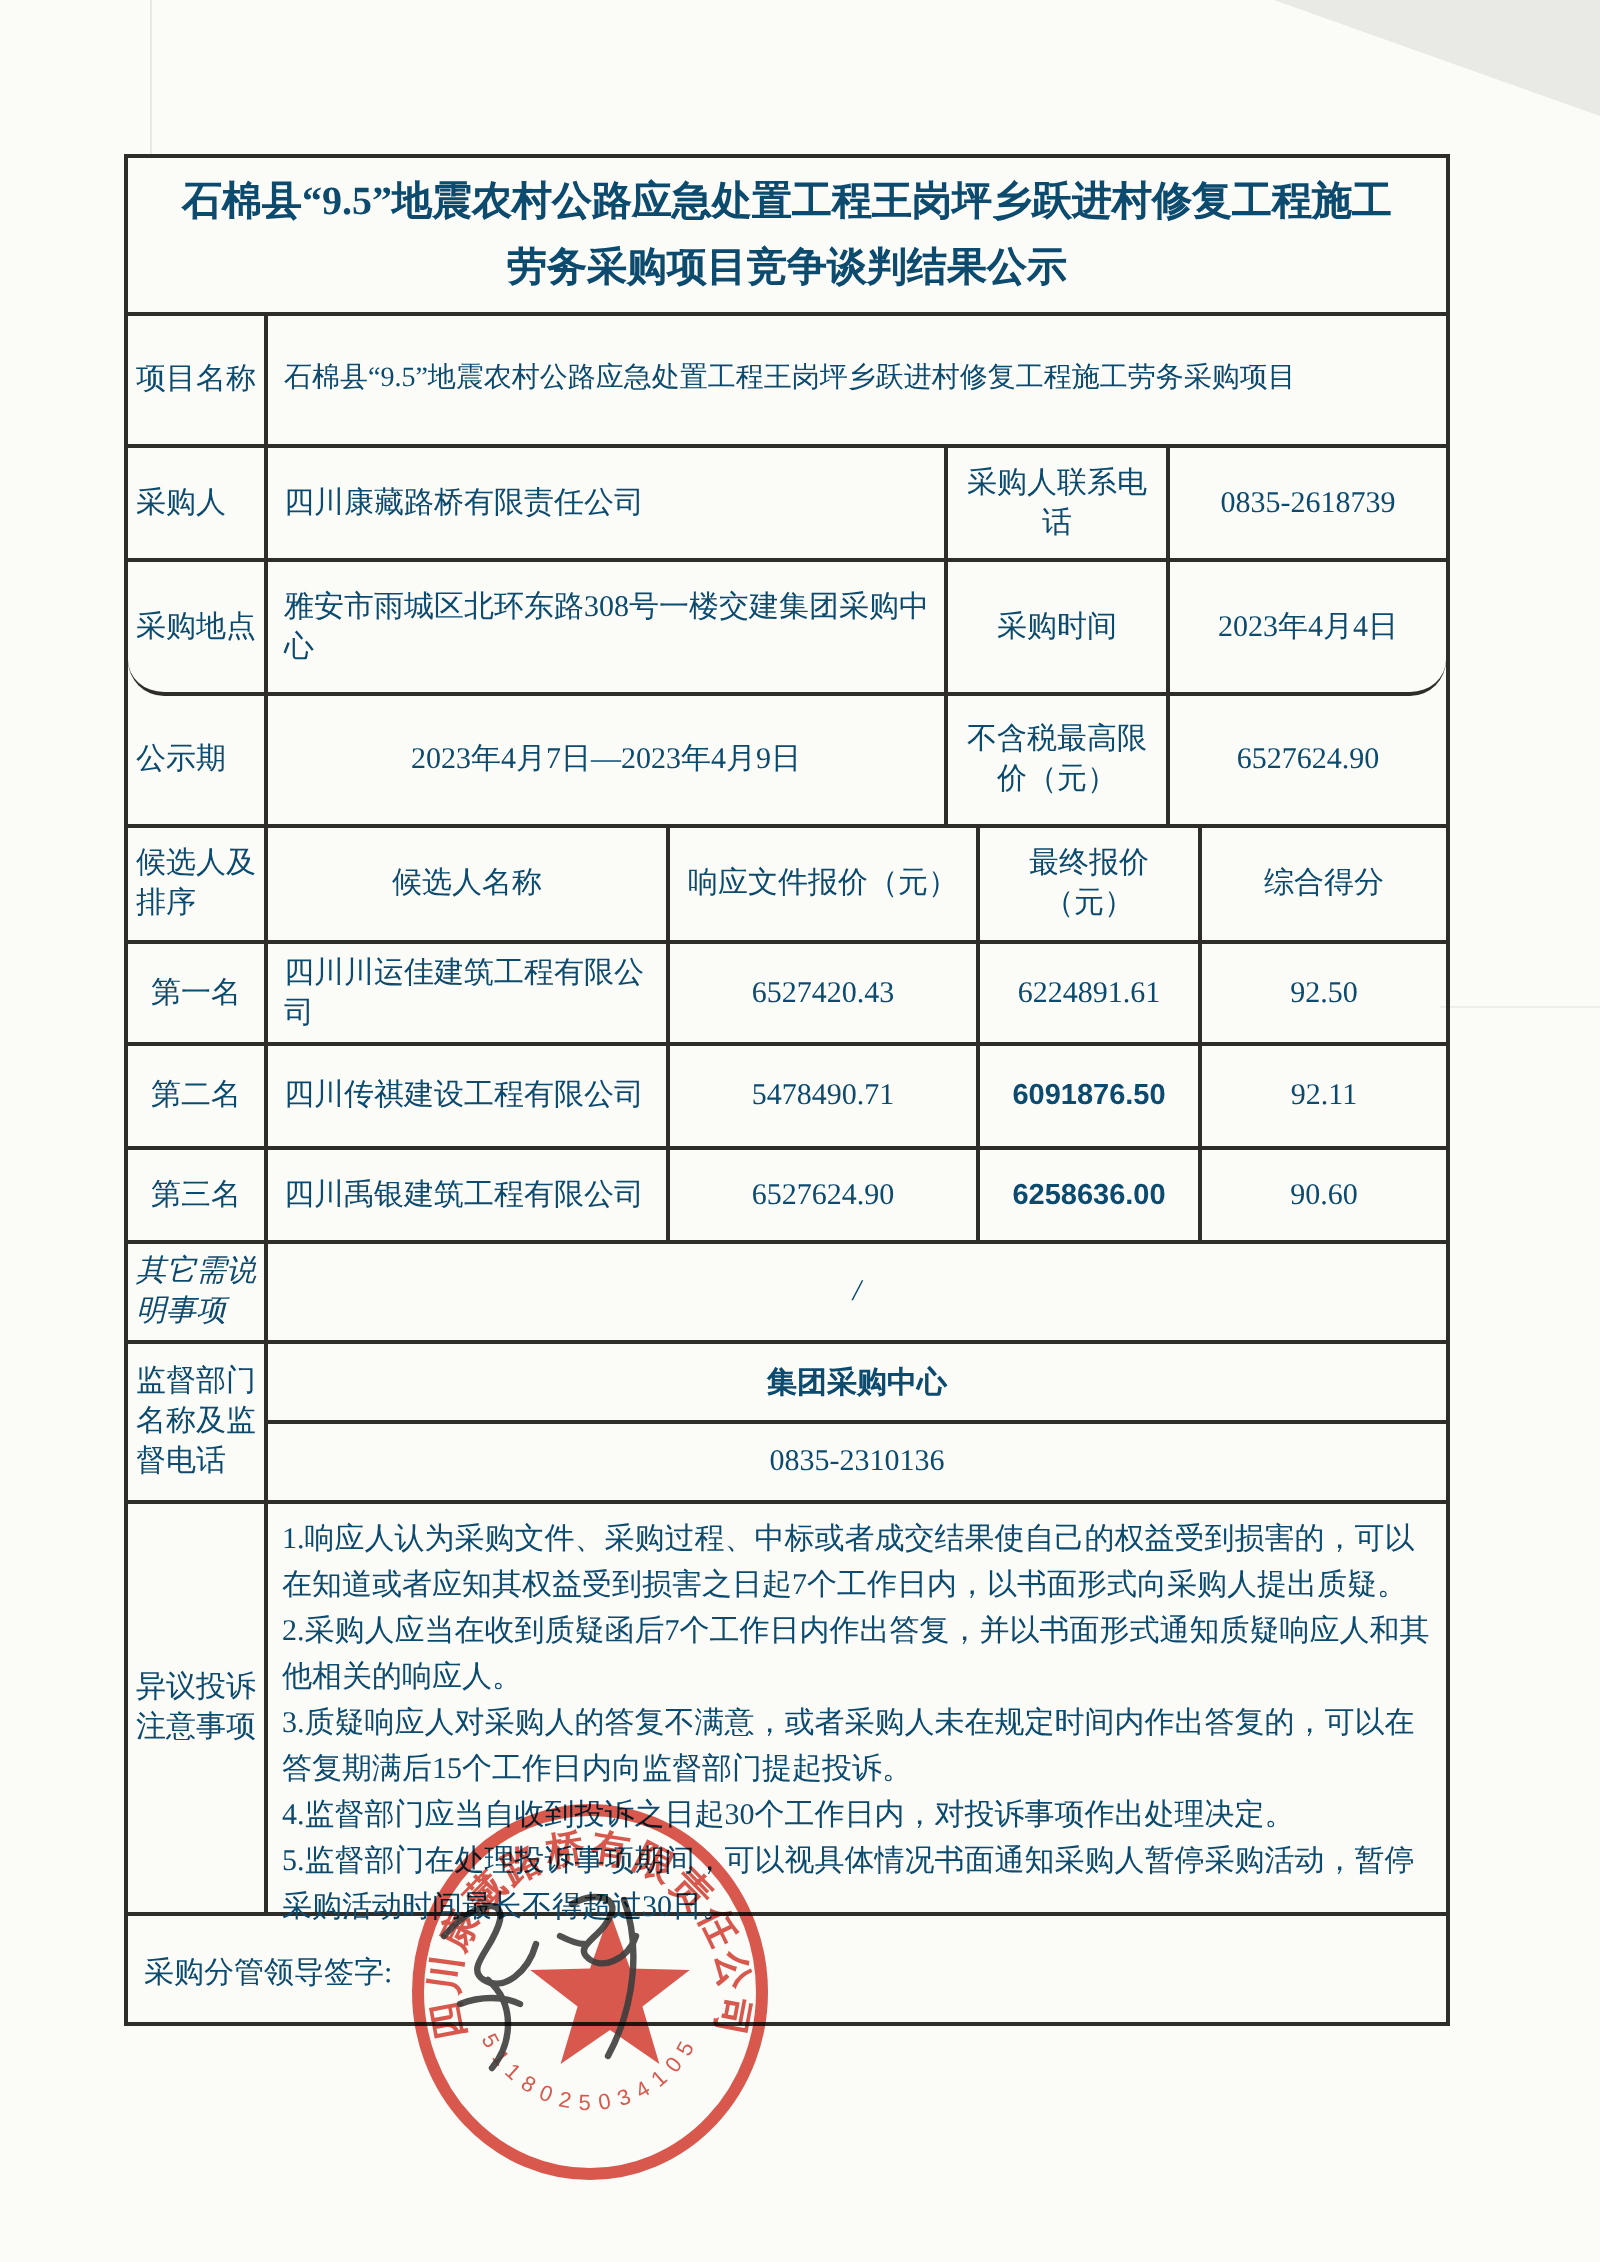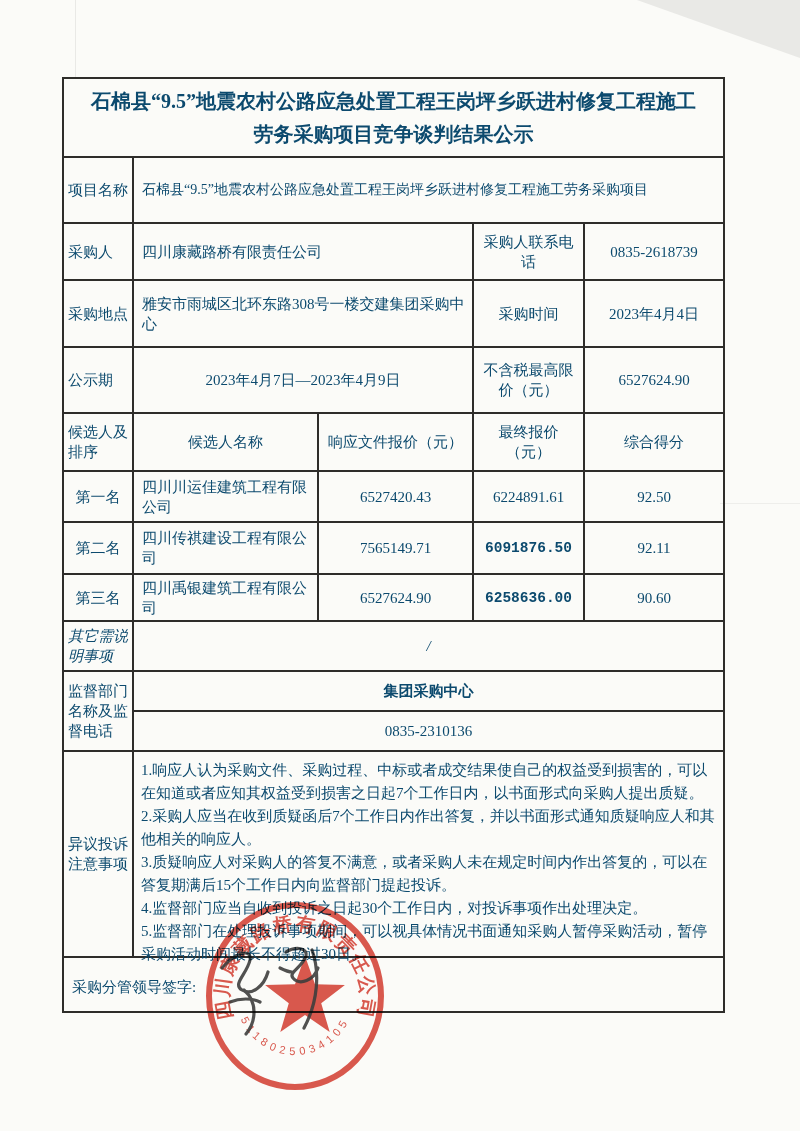--- a/index.html
+++ b/index.html
@@ -33,46 +33,46 @@
   .c{
     box-sizing:border-box;border-right:2px solid #2e2d2a;
     display:flex;align-items:center;justify-content:center;
     text-align:center;font-size:15px;line-height:20px;padding:14px 4px;
   }
   .c:last-child{border-right:none;}
   .w-label{width:70px;flex:none;}
   .w-b{width:340px;flex:none;text-align:right;}
   .w-c{width:111px;flex:none;}
   .w-d{flex:1;}
-  .w-name{width:185px;flex:none;}
+  .w-name{width:201px;flex:none;}
   .w-bid{width:155px;flex:none;}
 
   .h-title{height:79px;}
   .h-project{height:66px;}
   .h-buyer{height:57px;}
-  .h-location{height:67px;}
+  .h-location{height:67px;border-radius:18px;}
   .h-publicity{height:66px;}
   .h-chead{height:58px;}
   .h-c1{height:51px;}
   .h-c2{height:52px;}
   .h-c3{height:47px;}
   .h-other{height:50px;font-style:italic;}
   .h-superv{height:80px;}
   .h-objection{height:206px;}
   .h-sign{height:58px;}
 
   .title-cell{
     width:100%;border-right:none;font-weight:bold;font-size:20px;
     line-height:33px;white-space:pre-line;padding:0 14px;
   }
   .left{justify-content:flex-start;text-align:left;}
   .pl8{padding-left:8px;}
   .nowrap{white-space:nowrap;font-size:14px;}
   .edited{
-    font-family:Liberation Mono, monospace;
+    font-family:Liberation Sans, sans-serif;
     font-weight:600;font-size:14.5px;letter-spacing:0;text-align:center;
   }
   .superv-right{flex:1;display:flex;flex-direction:column;}
   .superv-sub{
     box-sizing:border-box;flex:1;display:flex;align-items:center;justify-content:center;
     font-size:15px;
   }
   .superv-sub:first-child{border-bottom:2px solid #2e2d2a;font-weight:600;}
   .objection-cell{
     align-items:flex-start;justify-content:flex-start;text-align:left;
@@ -138,21 +138,21 @@
       <div class="c w-label">第一名</div>
       <div class="c w-name left pl8">四川川运佳建筑工程有限公司</div>
       <div class="c w-bid">6527420.43</div>
       <div class="c w-c">6224891.61</div>
       <div class="c w-d">92.50</div>
     </div>
 
     <div class="row h-c2">
       <div class="c w-label">第二名</div>
       <div class="c w-name left pl8">四川传祺建设工程有限公司</div>
-      <div class="c w-bid">7565149.71</div>
+      <div class="c w-bid">5478490.71</div>
       <div class="c w-c edited">6091876.50</div>
       <div class="c w-d">92.11</div>
     </div>
 
     <div class="row h-c3">
       <div class="c w-label">第三名</div>
       <div class="c w-name left pl8">四川禹银建筑工程有限公司</div>
       <div class="c w-bid">6527624.90</div>
       <div class="c w-c edited">6258636.00</div>
       <div class="c w-d">90.60</div>

